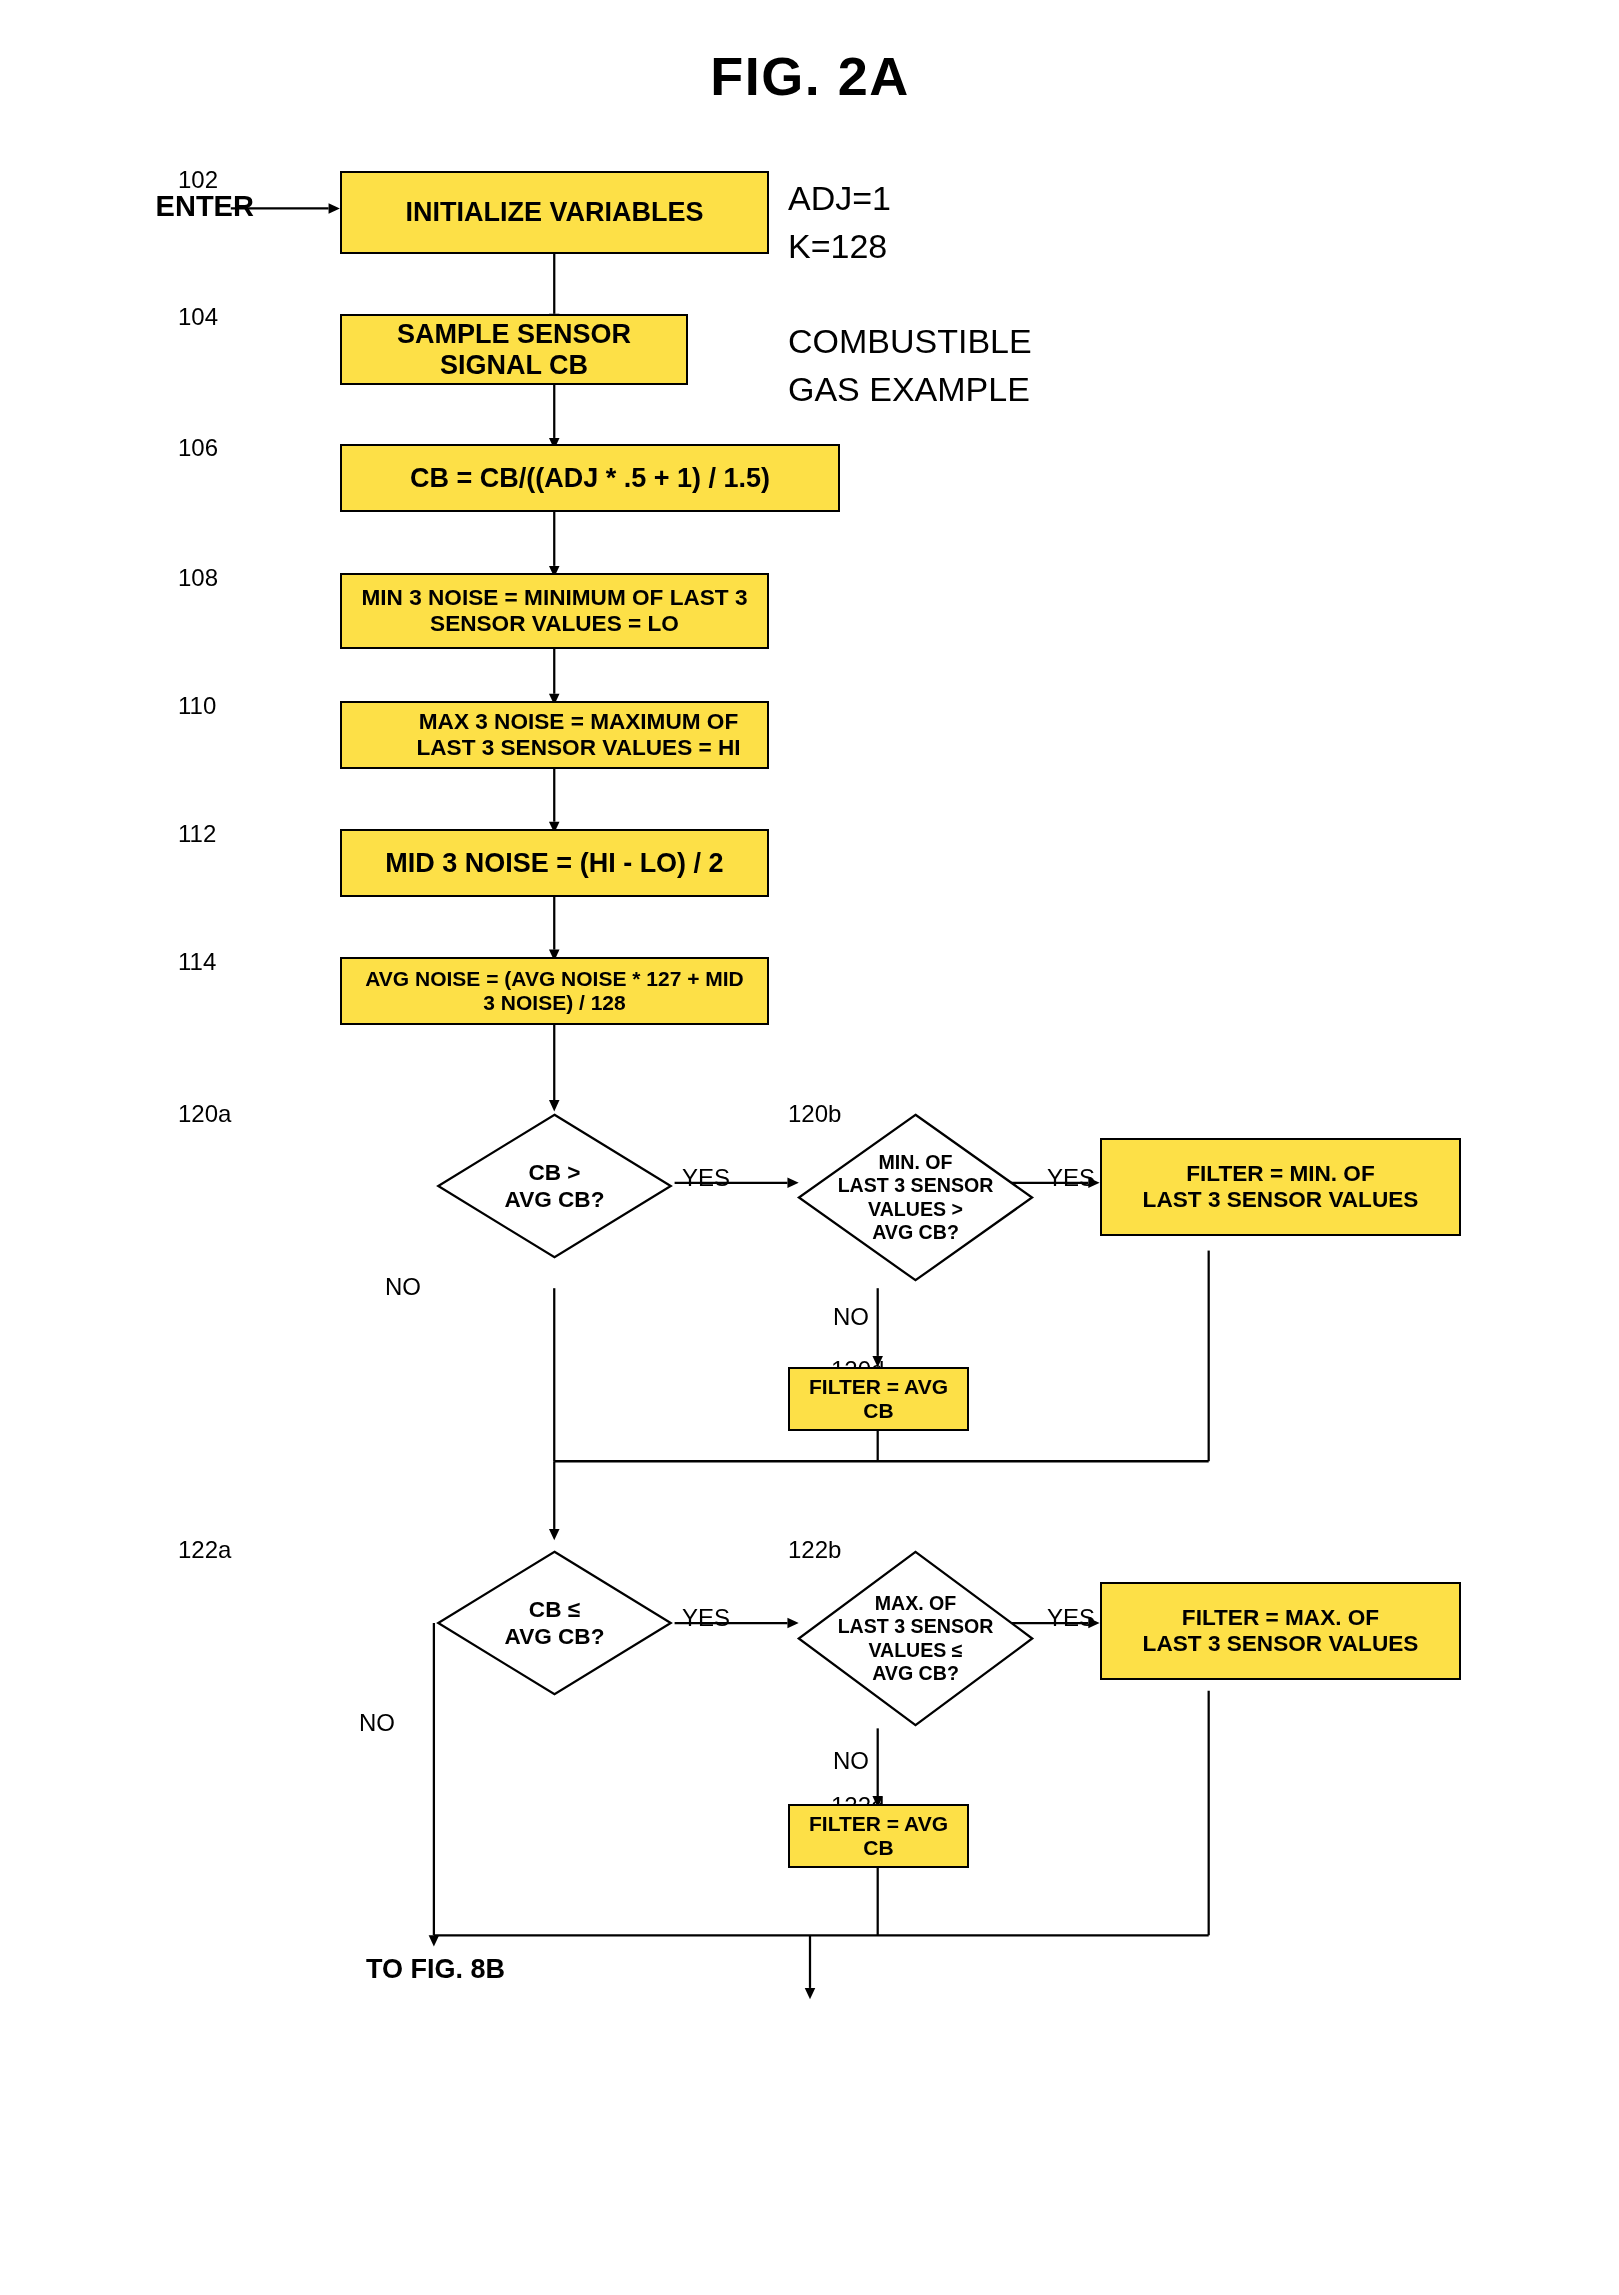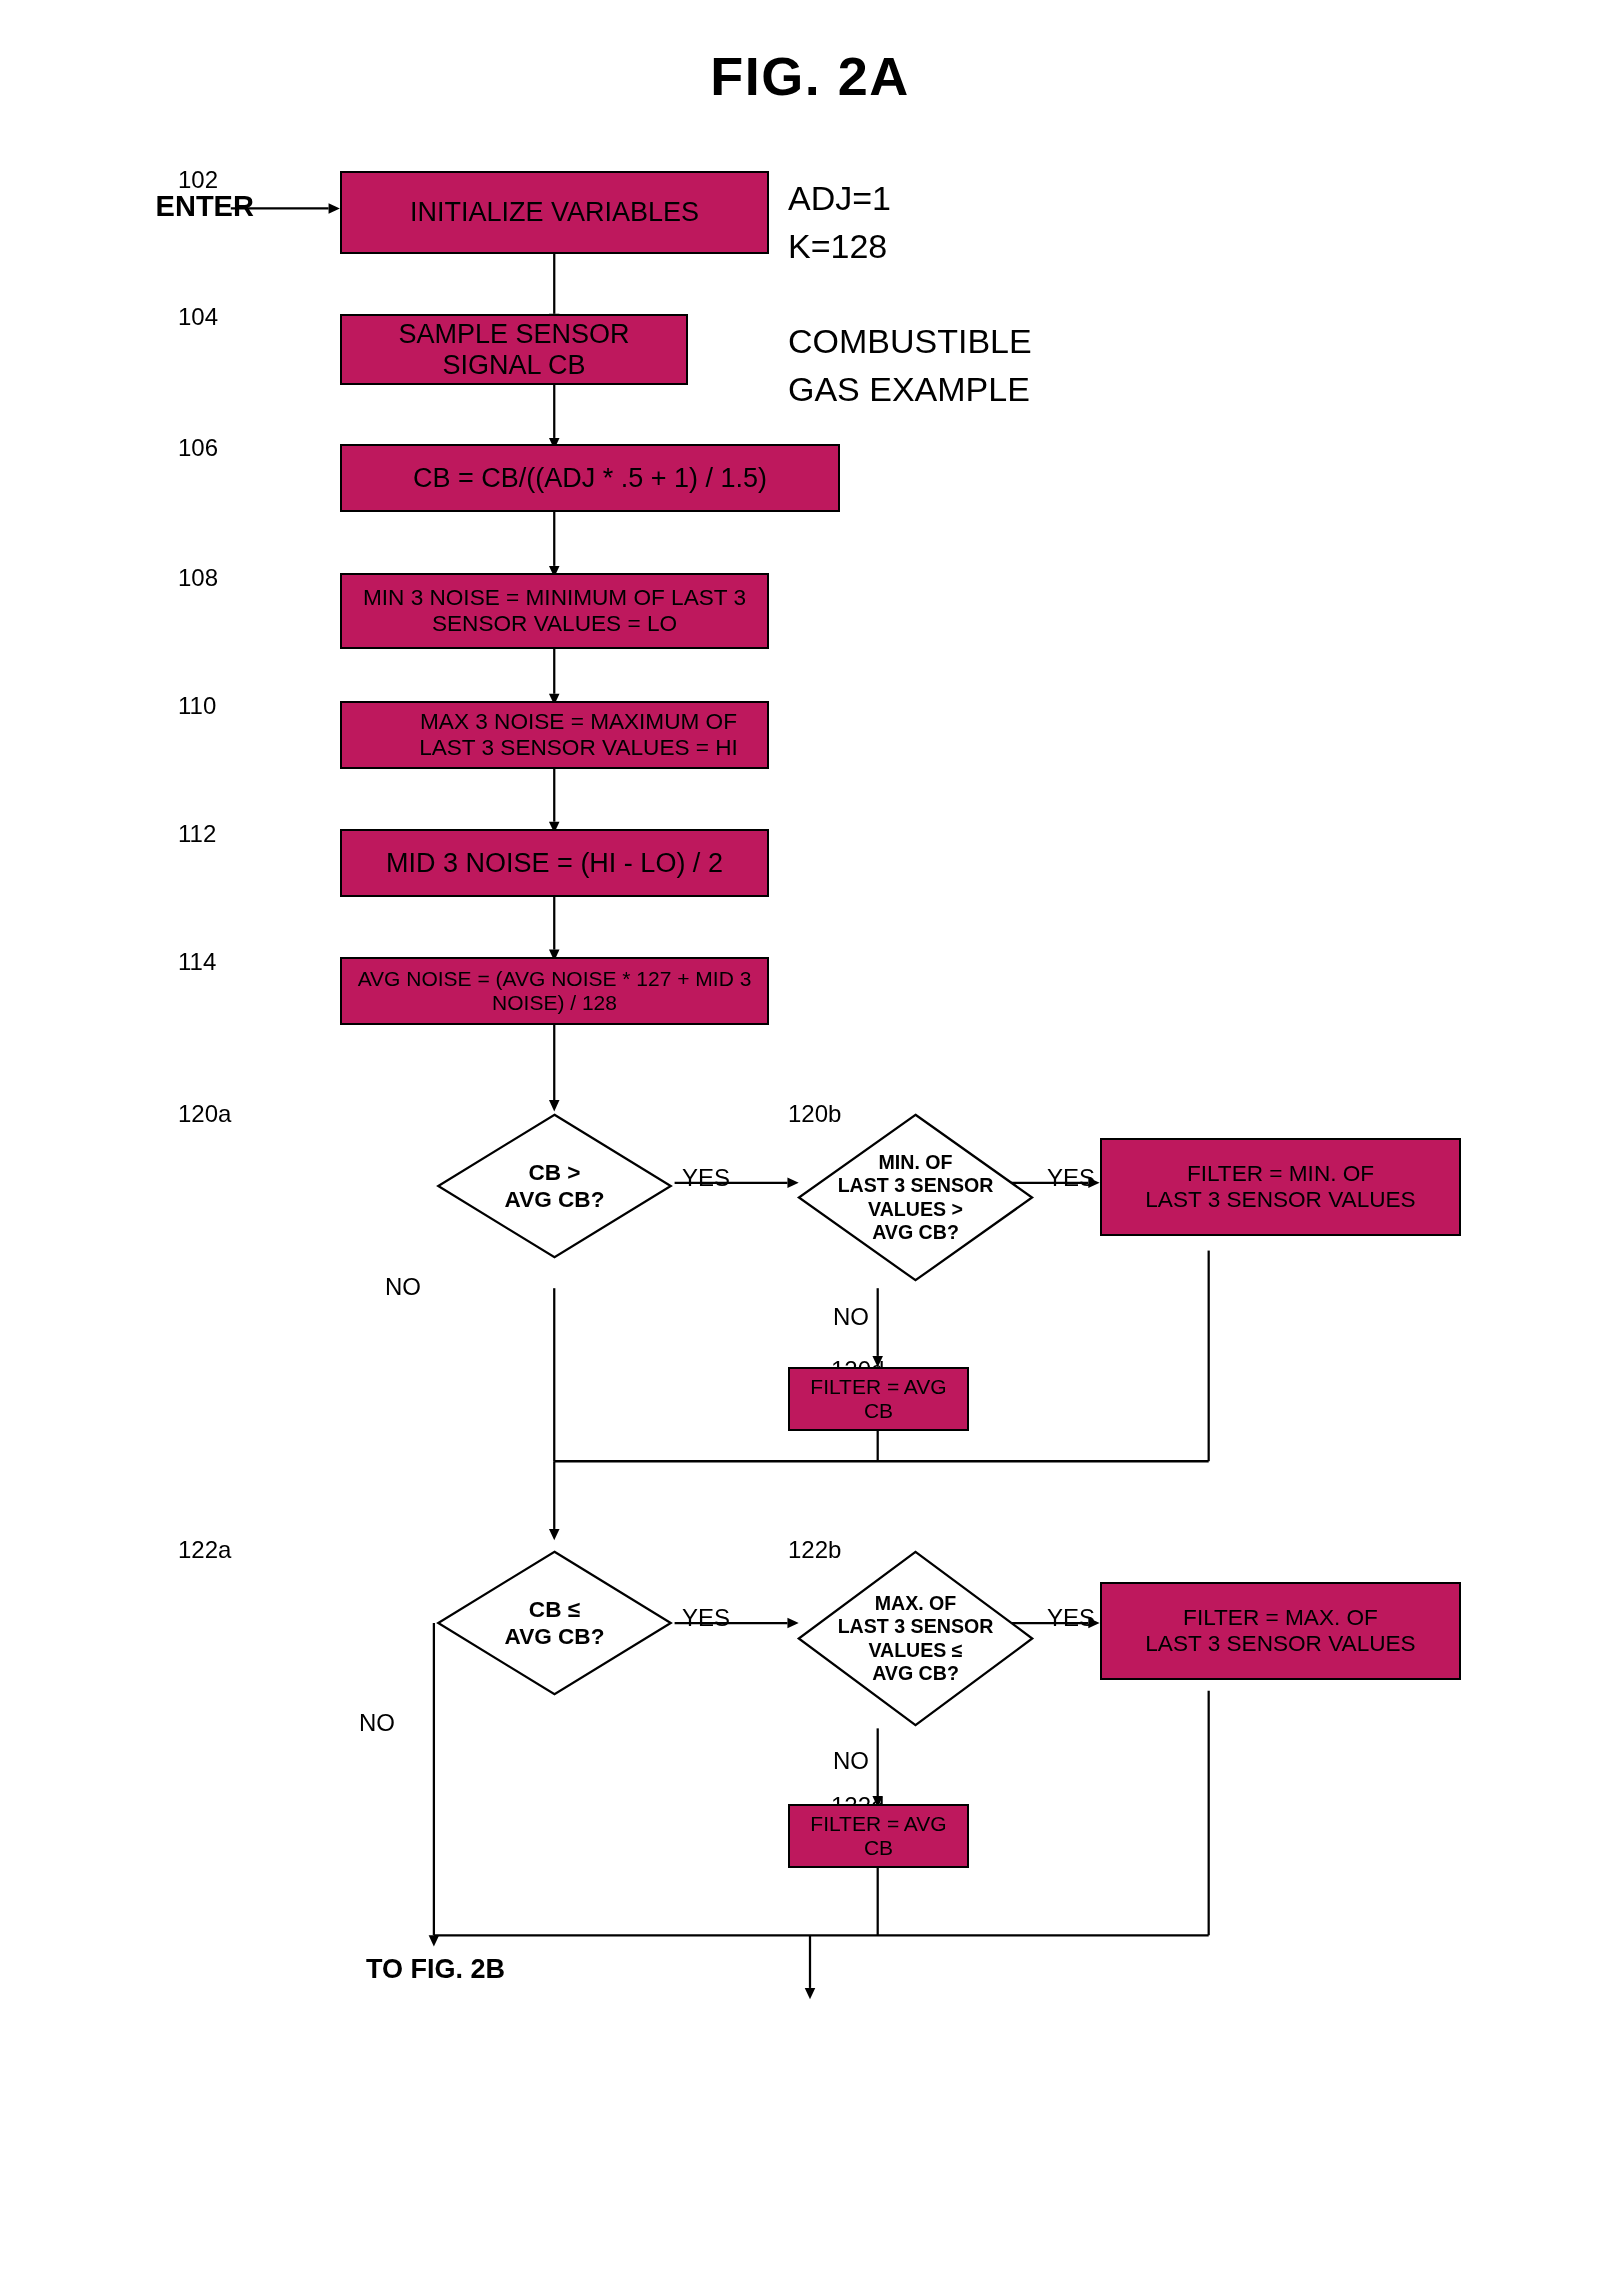--- a/index.html
+++ b/index.html
@@ -33,27 +33,27 @@
     .flowchart-wrapper {
       position: relative;
       width: 1354px;
       min-height: 2182px;
     }
 
     
     .fc-box {
       position: absolute;
       border: 2.3px solid #000;
-      background: #be185d;
+      background: #fde047;
       display: flex;
       align-items: center;
       justify-content: center;
       text-align: center;
       font-size: 27px;
-      font-weight: normal;
+      font-weight: bold;
       padding: 7.5px 15px;
     }
 
     
     .fc-diamond-container {
       position: absolute;
     }
     .fc-diamond-text {
       position: absolute;
       top: 50%;
@@ -306,17 +306,17 @@
     <div class="fc-box" style="left:967px; top:1445px; width:361px; height:98px;">
       <span style="white-space:pre-line; font-size:22.6px;">FILTER = MAX. OF
 LAST 3 SENSOR VALUES</span>
     </div>
 
     <div class="fc-label" style="left:698px; top:1655px;">122d</div>
     <div class="fc-box" style="left:655px; top:1667px; width:181px; height:64px;">
       <span style="font-size:21px;">FILTER = AVG CB</span>
     </div>
 
-    <div class="fc-label" style="left:233px; top:1817px; font-size:27px; font-weight:bold;">TO FIG. 2B</div>
+    <div class="fc-label" style="left:233px; top:1817px; font-size:27px; font-weight:bold;">TO FIG. 8B</div>
 
   </div>
 </div>
 
 
 </body></html>

